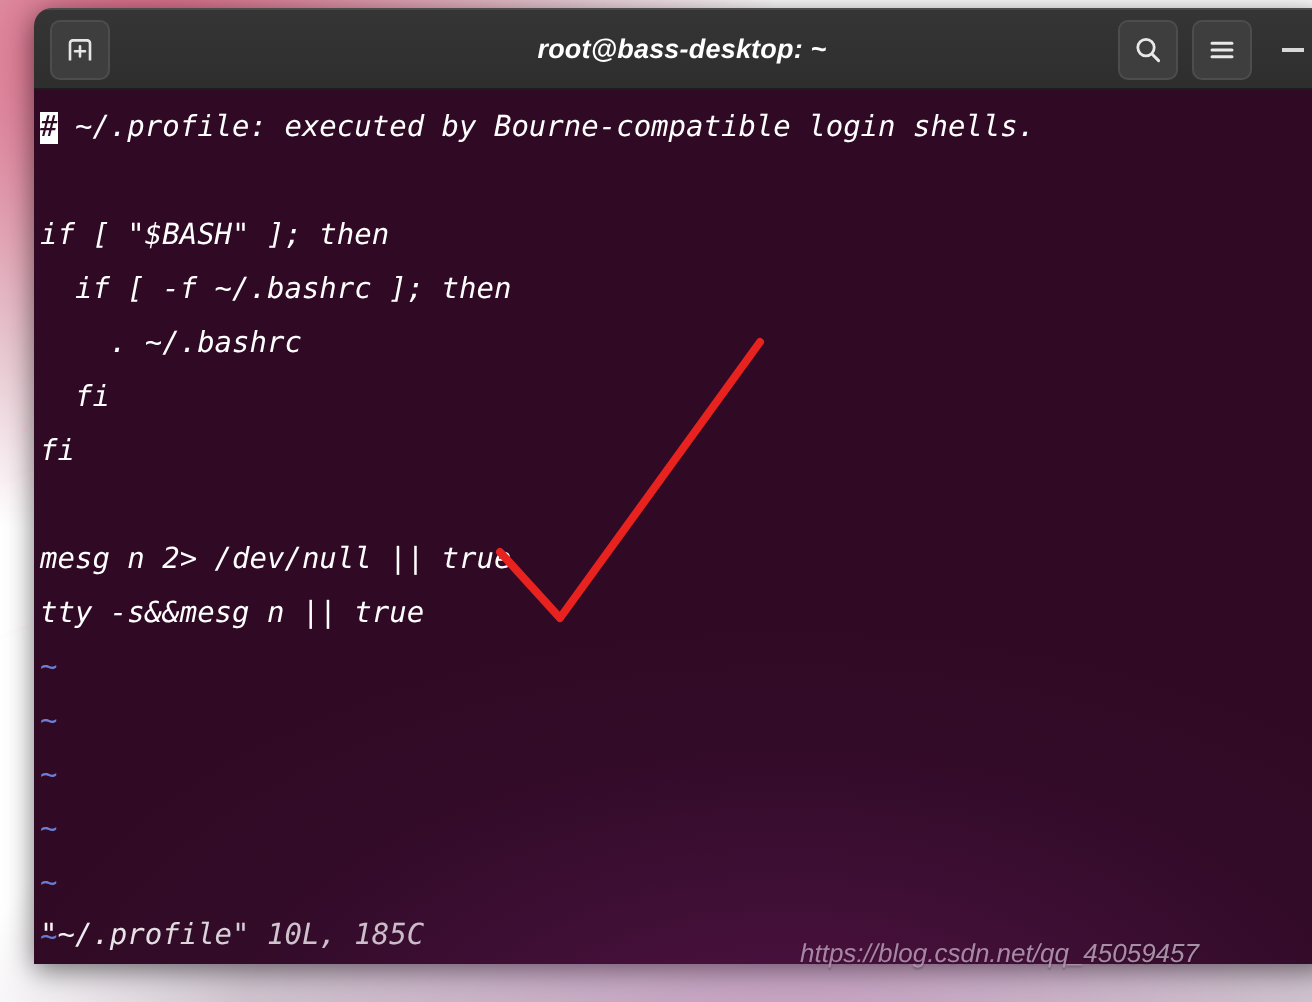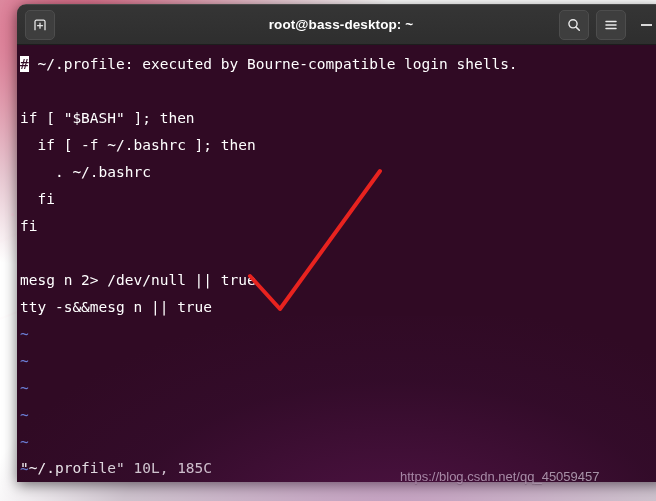--- a/index.html
+++ b/index.html
@@ -13,20 +13,21 @@
 
   
   #desktop {
     position: relative;
     width: 656px;
     height: 501px;
     background:
       radial-gradient(ellipse 620px 330px at 8% 4%, #b3field 0%, transparent 0%),
       linear-gradient(160deg, #a8143c 0%, #93244f 10%, #7e2a60 24%, #6d2a66 38%, #5c2360 55%, #4a1b55 72%, #3b1545 86%, #2e1036 100%);
     overflow: hidden;
+    font-style: italic;
   }
   #desktop::before {
     content: "";
     position: absolute;
     left: -10%;
     top: -6%;
     width: 70%;
     height: 60%;
     background: radial-gradient(ellipse at 30% 20%, rgba(200,40,80,0.75) 0%, rgba(160,30,70,0.25) 45%, transparent 70%);
     pointer-events: none;

